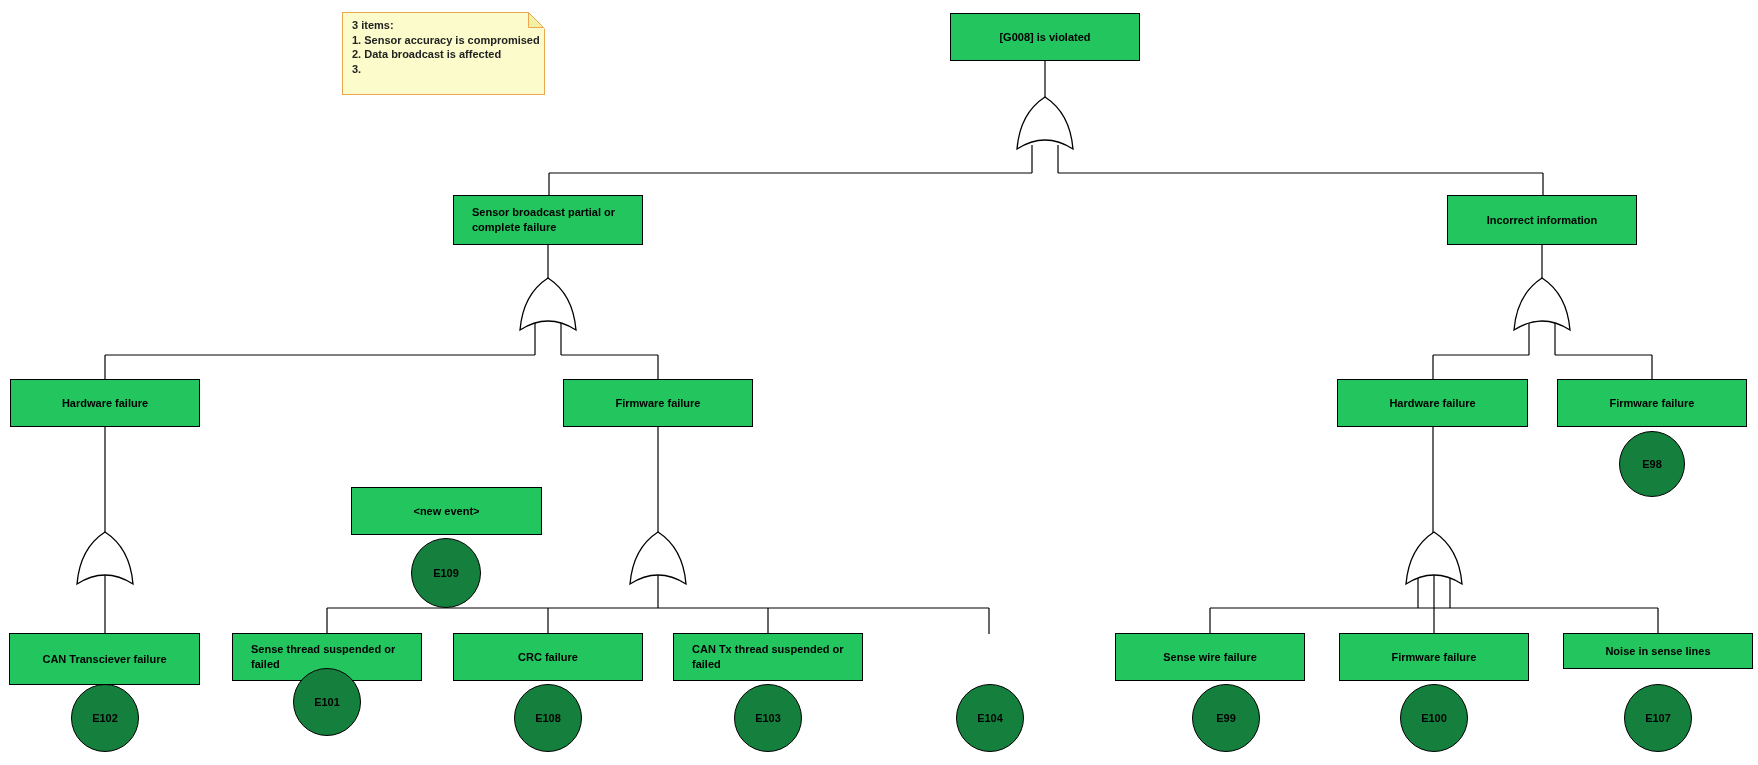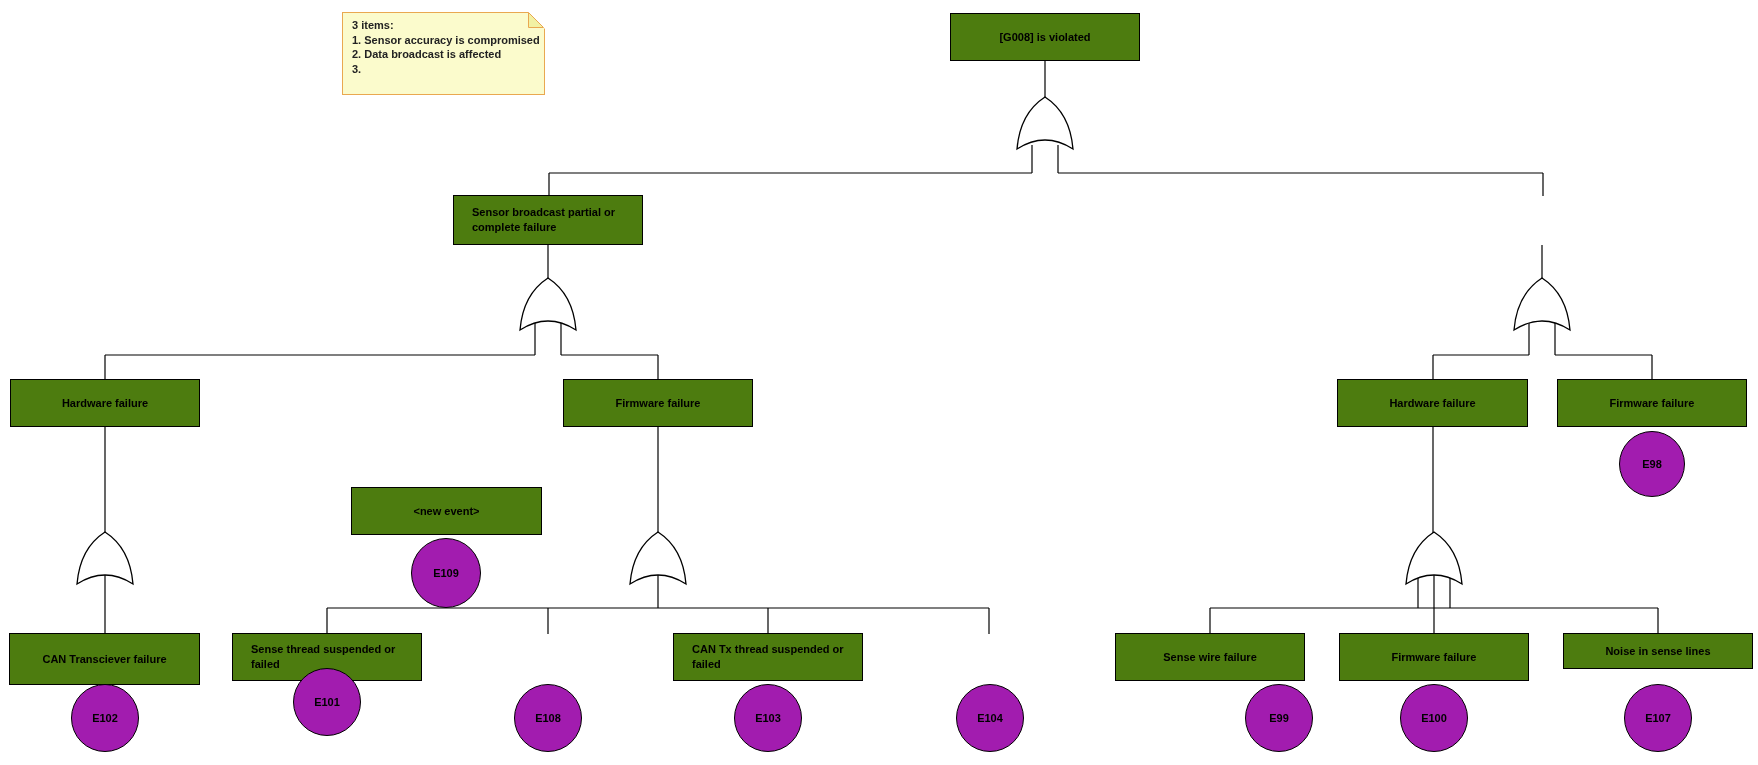--- a/index.html
+++ b/index.html
@@ -1,26 +1,26 @@
 <!DOCTYPE html>
 <html><head>
 <meta charset="utf-8">
 <style>
   html,body{margin:0;padding:0;background:#ffffff;}
   body{width:1758px;height:765px;position:relative;overflow:hidden;
        font-family:"Liberation Sans",sans-serif;}
   .canvas{position:absolute;left:0;top:0;width:1758px;height:765px;}
   svg.wires{position:absolute;left:0;top:0;}
 
-  .box{position:absolute;box-sizing:border-box;background:#4d7c0f;
+  .box{position:absolute;box-sizing:border-box;background:#22c55e;
        border:1.3px solid #000;display:flex;align-items:center;justify-content:center;
        font-size:11px;font-weight:600;color:#000;}
   .box > span{display:inline-block;max-width:152px;text-align:left;line-height:15px;}
 
-  .circle{position:absolute;box-sizing:border-box;background:#a21caf;
+  .circle{position:absolute;box-sizing:border-box;background:#15803d;
        border:1.3px solid #000;border-radius:50%;
        display:flex;align-items:center;justify-content:center;
        font-size:11px;font-weight:600;color:#000;}
 
   .note{position:absolute;left:342px;top:12px;width:203px;height:83px;
        box-sizing:border-box;background:#fbfbcc;border:1px solid #e9a850;
        padding:5px 0 0 9px;font-size:11px;font-weight:600;color:#222;}
   .note .line{display:block;line-height:14.5px;text-align:left;}
   .note-fold-svg{position:absolute;top:-1px;right:-1px;}
 </style>
@@ -97,20 +97,23 @@
   </div>
 
   <div class="box" style="left:950px;top:13px;width:190px;height:48px">
     <span>[G008] is violated</span>
   </div>
 
   <div class="box" style="left:453px;top:195px;width:190px;height:50px">
     <span>Sensor broadcast partial or complete failure</span>
   </div>
 
+  <div class="box" style="left:1447px;top:195px;width:190px;height:50px">
+    <span>Incorrect information</span>
+  </div>
 
   <div class="box" style="left:10px;top:379px;width:190px;height:48px">
     <span>Hardware failure</span>
   </div>
 
   <div class="box" style="left:563px;top:379px;width:190px;height:48px">
     <span>Firmware failure</span>
   </div>
 
   <div class="box" style="left:1337px;top:379px;width:191px;height:48px">
@@ -126,20 +129,23 @@
   </div>
 
   <div class="box" style="left:9px;top:633px;width:191px;height:52px">
     <span>CAN Transciever failure</span>
   </div>
 
   <div class="box" style="left:232px;top:633px;width:190px;height:48px">
     <span>Sense thread suspended or failed</span>
   </div>
 
+  <div class="box" style="left:453px;top:633px;width:190px;height:48px">
+    <span>CRC failure</span>
+  </div>
 
   <div class="box" style="left:673px;top:633px;width:190px;height:48px">
     <span>CAN Tx thread suspended or failed</span>
   </div>
 
 
   <div class="box" style="left:1115px;top:633px;width:190px;height:48px">
     <span>Sense wire failure</span>
   </div>
 
@@ -172,21 +178,21 @@
   </div>
 
   <div class="circle" style="left:734px;top:684px;width:68px;height:68px">
     <span>E103</span>
   </div>
 
   <div class="circle" style="left:956px;top:684px;width:68px;height:68px">
     <span>E104</span>
   </div>
 
-  <div class="circle" style="left:1245px;top:684px;width:68px;height:68px">
+  <div class="circle" style="left:1192px;top:684px;width:68px;height:68px">
     <span>E99</span>
   </div>
 
   <div class="circle" style="left:1400px;top:684px;width:68px;height:68px">
     <span>E100</span>
   </div>
 
   <div class="circle" style="left:1624px;top:684px;width:68px;height:68px">
     <span>E107</span>
   </div>

